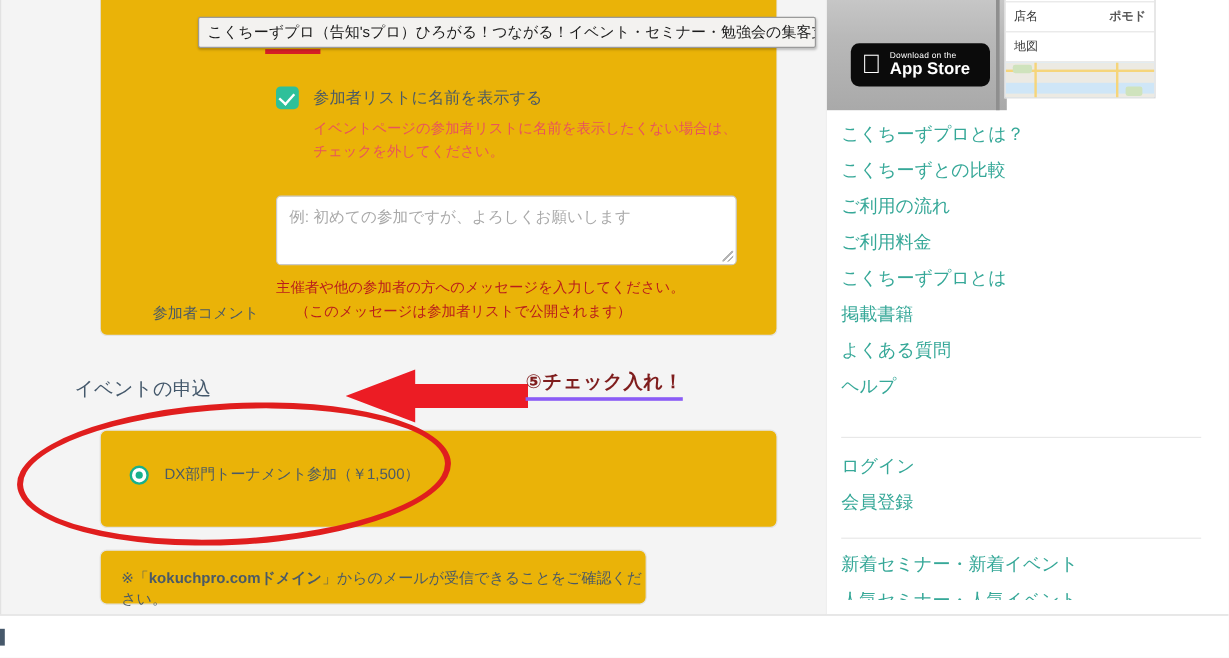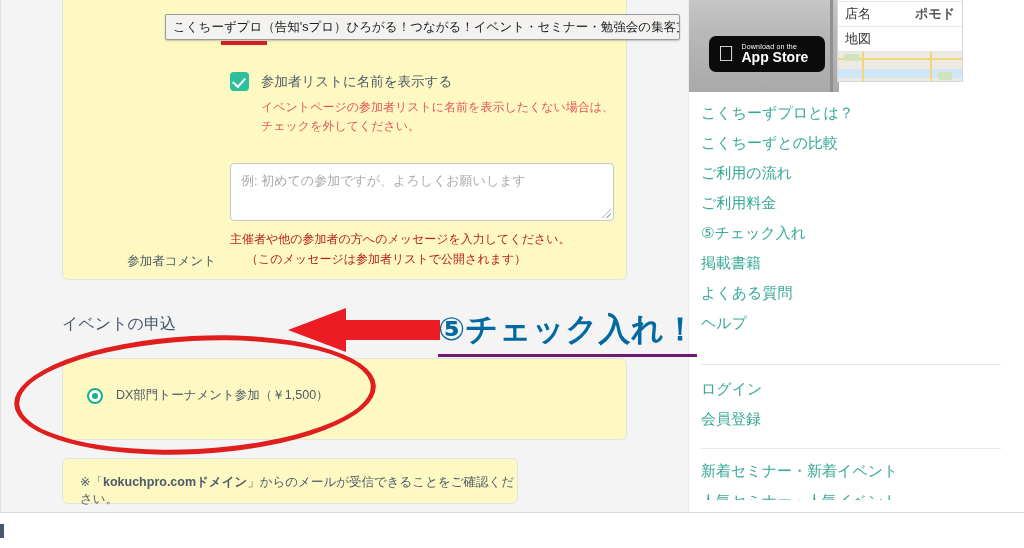--- a/index.html
+++ b/index.html
@@ -24,23 +24,24 @@
   .content-col {
     position: absolute;
     left: 0; top: 0;
     width: 688px; height: 512px;
     background: #f4f4f4;
   }
 
   
   .card {
     position: absolute;
-    background: #fef9c3;
+    background: #eab308;
     border: 1px solid #e3e3e3;
     border-radius: 6px;
+    margin-left: 21px;
   }
   #card-profile {
     left: 62px; top: -80px;
     width: 565px; height: 360px;
     border-top: none;
   }
   #card-entry {
     left: 62px; top: 358px;
     width: 565px; height: 82px;
   }
@@ -212,25 +213,25 @@
   
   #ann-arrow {
     position: absolute;
     left: 288px; top: 306px;
     width: 152px; height: 48px;
     z-index: 30;
   }
   #ann-text {
     position: absolute;
     left: 438px; top: 308px;
-    font-size: 32px;
+    font-size: 16px;
     font-weight: bold;
-    color: #0369a1;
+    color: #7f1d1d;
     letter-spacing: .5px;
-    border-bottom: 3px solid #701a75;
+    border-bottom: 3px solid #8b5cf6;
     padding-bottom: 2px;
     z-index: 30;
     white-space: nowrap;
   }
   #ann-ellipse {
     position: absolute;
     left: 14px; top: 336px;
     width: 362px; height: 118px;
     border: 5px solid #e01e1e;
     border-radius: 50%;
@@ -284,21 +285,21 @@
     border: 1px solid #d7d7d7;
     overflow: hidden;
   }
   .ph-row {
     height: 25px;
     border-bottom: 1px solid #e5e5e5;
     display: flex;
     align-items: center;
     justify-content: space-between;
     padding: 0 7px;
-    font-size: 13px;
+    font-size: 10px;
     color: #333;
   }
   .ph-row .val { color: #555; font-weight: bold; }
   #ph-map {
     height: 40px;
     background:
       linear-gradient(180deg, #cfe6f7 0%, #cfe6f7 100%);
     position: relative;
     overflow: hidden;
   }
@@ -464,21 +465,21 @@
 
         </div>
       </div>
     </div>
 
     <div class="link-list" id="links-main">
       <a class="sb-link">こくちーずプロとは？</a>
       <a class="sb-link">こくちーずとの比較</a>
       <a class="sb-link">ご利用の流れ</a>
       <a class="sb-link">ご利用料金</a>
-      <a class="sb-link">⑤チェック入れ</a>
+      <a class="sb-link">こくちーずプロとは</a>
       <a class="sb-link">掲載書籍</a>
       <a class="sb-link">よくある質問</a>
       <a class="sb-link">ヘルプ</a>
     </div>
 
     <div class="sb-divider" id="div1"></div>
 
     <div class="link-list" id="links-account">
       <a class="sb-link">ログイン</a>
       <a class="sb-link">会員登録</a>

